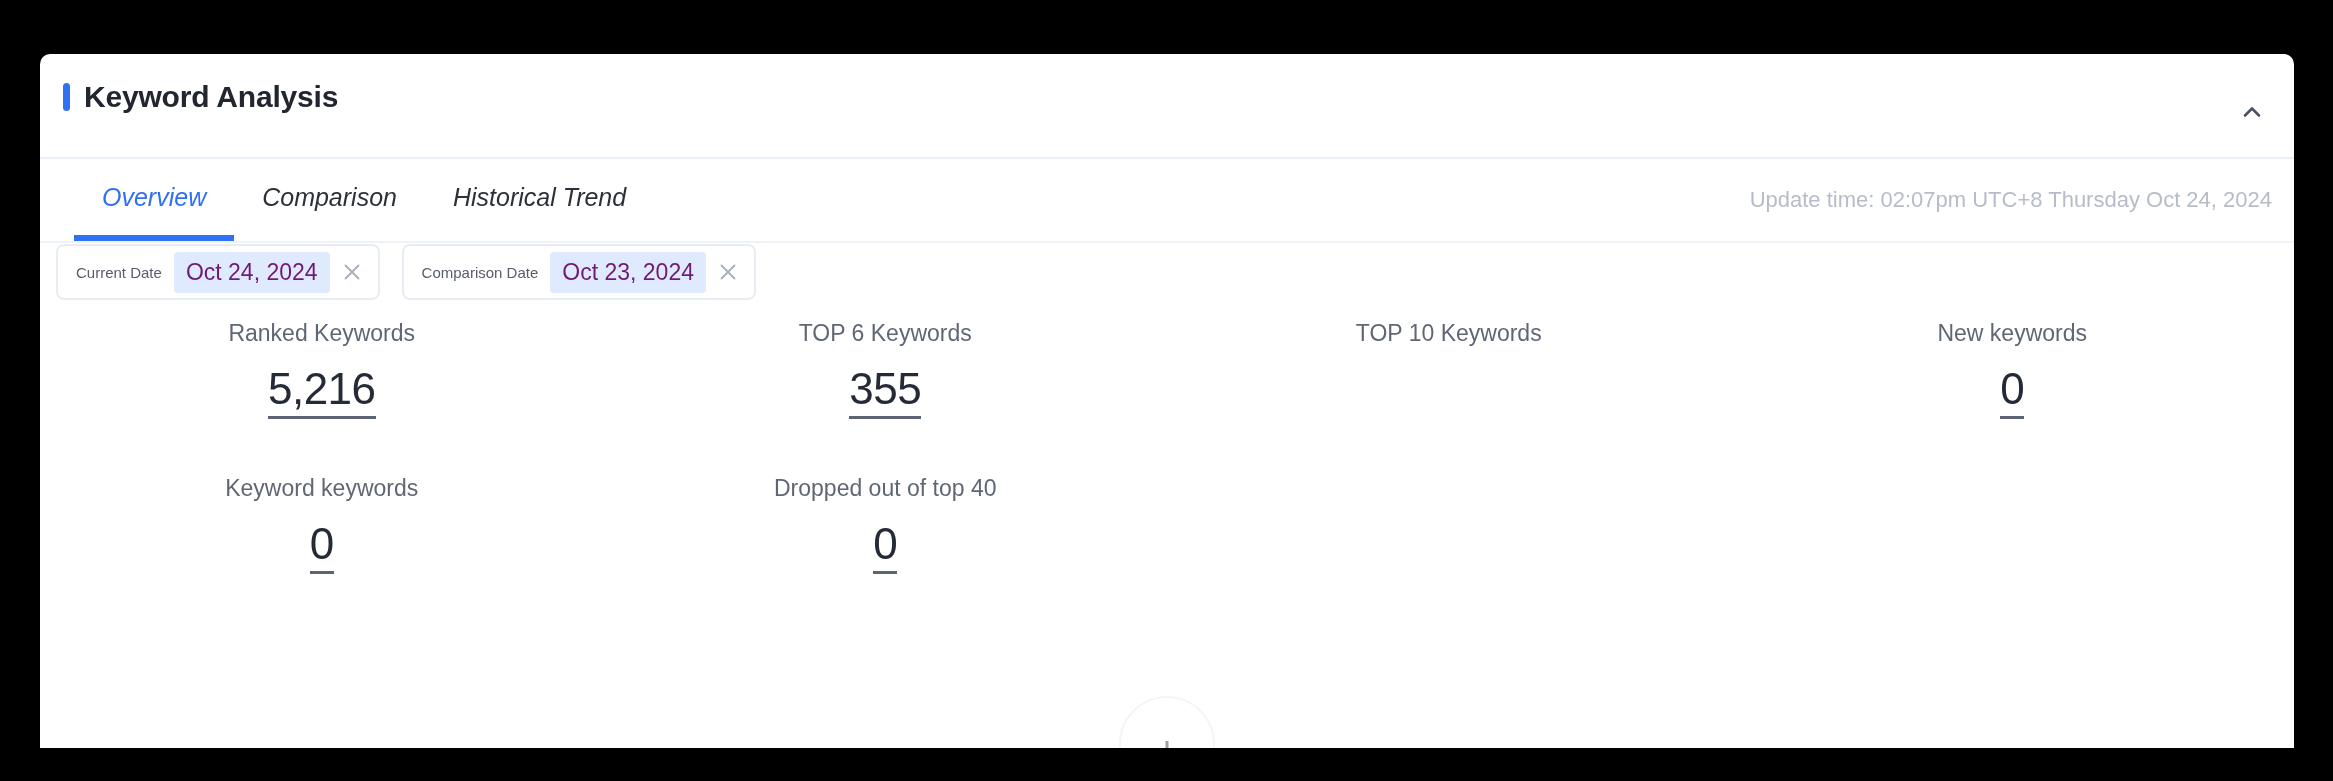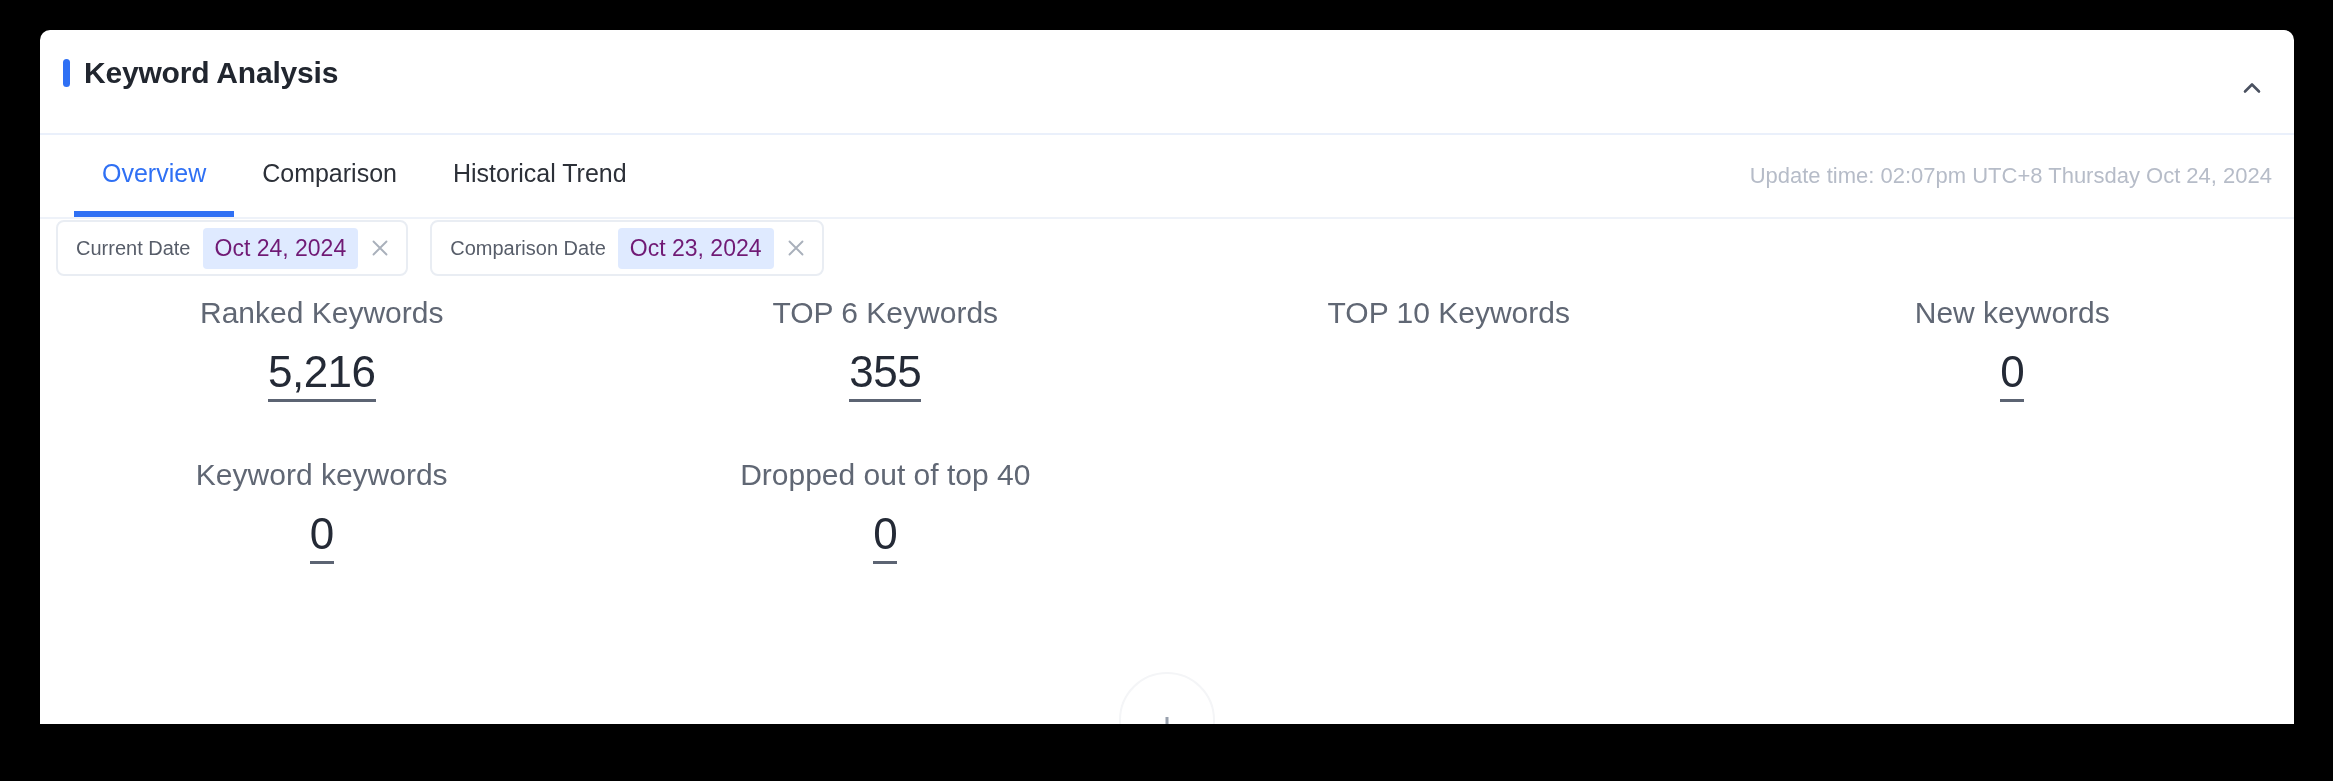--- a/index.html
+++ b/index.html
@@ -19,21 +19,21 @@
     position: relative;
     width: 2333px;
     height: 781px;
     background: #000000;
   }
 
   
   .card {
     position: absolute;
     left: 40px;
-    top: 30px;
+    top: 54px;
     width: 2254px;
     height: 694px;
     background: #ffffff;
     border-radius: 10px 10px 0 0;
     overflow: hidden;
   }
 
   
   .card-header {
     position: relative;
@@ -85,20 +85,21 @@
     box-sizing: border-box;
   }
   .tabs {
     position: absolute;
     left: 34px;
     top: 0;
     display: flex;
     align-items: flex-end;
     gap: 0px;
     height: 100%;
+    font-style: italic;
   }
   .tab {
     position: relative;
     padding: 24px 28px 0 28px;
     font-size: 25px;
     color: #2c3038;
     cursor: pointer;
     white-space: nowrap;
     height: 100%;
     box-sizing: border-box;
@@ -138,21 +139,21 @@
     align-items: center;
     height: 56px;
     border: 2px solid #e9edf3;
     border-radius: 8px;
     background: #ffffff;
     padding: 0 4px 0 18px;
     box-sizing: border-box;
     cursor: pointer;
   }
   .chip-label {
-    font-size: 20px;
+    font-size: 15px;
     color: #575d69;
     white-space: nowrap;
     padding-right: 12px;
   }
   .chip-value {
     font-size: 23px;
     color: #701a75;
     background: #dfeaff;
     padding: 7px 12px;
     border-radius: 4px;
@@ -181,21 +182,21 @@
   }
   .metric-row + .metric-row {
     margin-top: 58px;
   }
   .metric {
     flex: 1 1 0;
     text-align: center;
     min-width: 0;
   }
   .metric-label {
-    font-size: 30px;
+    font-size: 23px;
     color: #606774;
     line-height: 1;
     white-space: nowrap;
     text-align: center;
   }
   .metric-value-wrap {
     margin-top: 22px;
     line-height: 1;
   }
   .metric-value {

